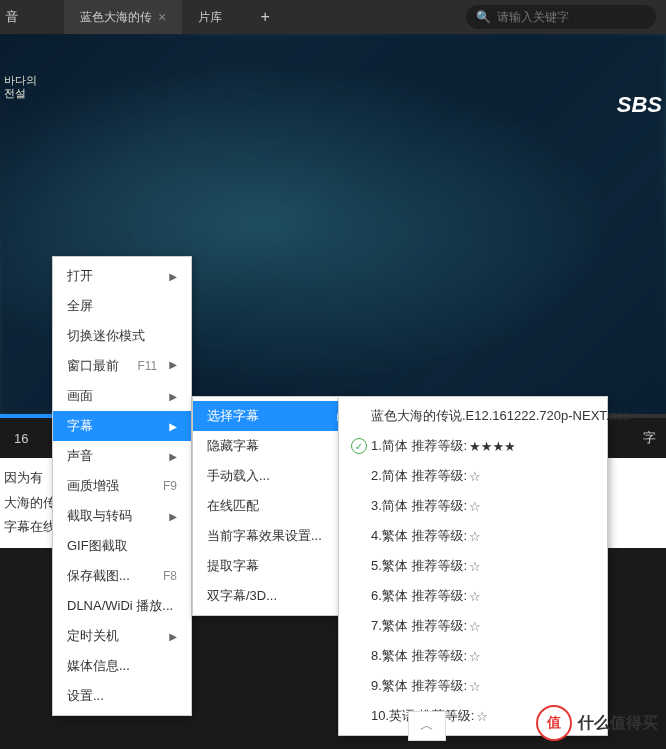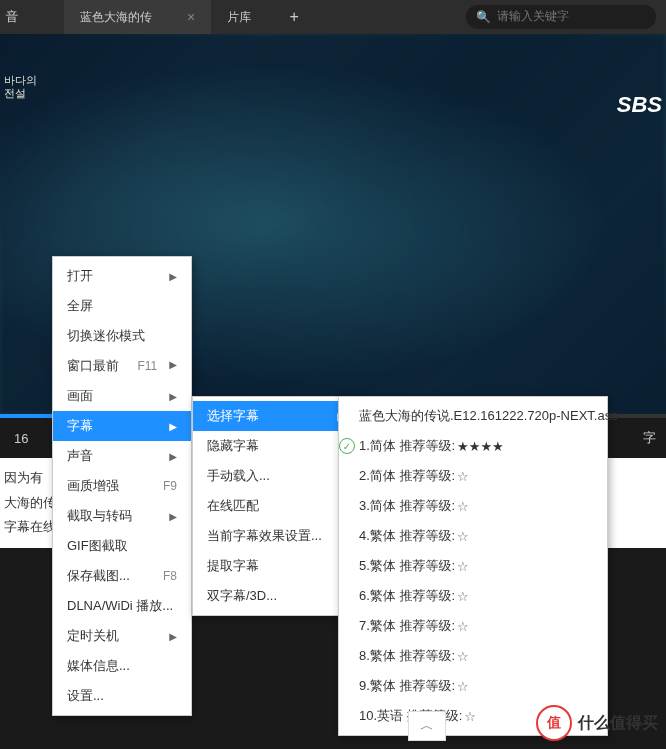--- a/index.html
+++ b/index.html
@@ -2,26 +2,26 @@
 <html><head>
 <meta charset="utf-8">
 <style>
 * { margin: 0; padding: 0; box-sizing: border-box; font-family: "Microsoft YaHei", Arial, sans-serif; }
 body { width: 666px; height: 749px; background: #1a1a1a; overflow: hidden; position: relative; }
 
 .topbar { height: 34px; background: #2d2d2d; display: flex; align-items: center; position: relative; }
 .topbar-left { width: 24px; height: 34px; display: flex; align-items: center; justify-content: center; color: #ccc; font-size: 13px; }
 .tabs { display: flex; height: 34px; margin-left: 40px; }
 .tab { padding: 0 16px; display: flex; align-items: center; color: #ccc; font-size: 12px; position: relative; }
-.tab.active { background: #3a3a3a; gap: 29px; }
+.tab.active { background: #3a3a3a; }
 .tab-close { margin-left: 6px; color: #888; font-size: 14px; }
 .tab-add { width: 34px; display: flex; align-items: center; justify-content: center; color: #ccc; font-size: 16px; margin-left: 10px; }
 .search-box { position: absolute; right: 10px; top: 5px; width: 190px; height: 24px; background: #1e1e1e; border-radius: 12px; display: flex; align-items: center; padding: 0 10px; }
 .search-icon { color: #666; font-size: 12px; margin-right: 6px; }
-.search-input { background: transparent; border: none; outline: none; color: #888; font-size: 12px; flex: 1; font-family: Liberation Mono, monospace; }
+.search-input { background: transparent; border: none; outline: none; color: #888; font-size: 12px; flex: 1; }
 
 .video-area { position: relative; height: 380px; background: linear-gradient(135deg, #0a1828 0%, #1a3a4a 25%, #0d2838 50%, #1a4050 75%, #0a2030 100%); overflow: hidden; }
 .video-blur { position: absolute; inset: 0; background: radial-gradient(ellipse at 40% 50%, rgba(40,100,120,0.6) 0%, rgba(10,30,50,0.8) 60%); filter: blur(2px); }
 .watermark-left { position: absolute; left: 4px; top: 40px; color: #e0e0d0; font-size: 11px; line-height: 1.2; font-family: serif; }
 .watermark-right { position: absolute; right: 4px; top: 58px; color: #fff; font-size: 22px; font-weight: bold; font-style: italic; }
 
 .progress-bar { height: 4px; background: #333; position: relative; }
 .progress-fill { height: 100%; background: #1e90ff; width: 8%; }
 
 .controls { height: 40px; background: #1a1a1a; display: flex; align-items: center; padding: 0 10px; color: #ccc; font-size: 13px; }
@@ -33,21 +33,21 @@
 .context-menu { position: absolute; background: #fff; border: 1px solid #ccc; box-shadow: 2px 2px 8px rgba(0,0,0,0.3); font-size: 13px; color: #333; padding: 4px 0; }
 .menu1 { left: 52px; top: 256px; width: 140px; }
 .menu-item { padding: 6px 14px; display: flex; align-items: center; justify-content: space-between; cursor: default; white-space: nowrap; }
 .menu-item.highlighted { background: #1e90ff; color: #fff; }
 .menu-arrow { font-size: 10px; color: #666; margin-left: 12px; }
 .menu-item.highlighted .menu-arrow { color: #fff; }
 .menu-shortcut { color: #888; font-size: 12px; margin-left: 12px; }
 
 .menu2 { left: 192px; top: 396px; width: 168px; }
 .menu3 { left: 338px; top: 396px; width: 270px; }
-.menu3 .menu-item { padding: 6px 0; justify-content: flex-start; }
+.menu3 .menu-item { padding: 6px 12px; justify-content: flex-start; }
 .check-icon { width: 16px; height: 16px; border: 1.5px solid #4caf50; border-radius: 50%; display: inline-flex; align-items: center; justify-content: center; color: #4caf50; font-size: 10px; margin-right: 4px; flex-shrink: 0; }
 .spacer { width: 20px; display: inline-block; flex-shrink: 0; }
 .stars { color: #666; margin-left: 2px; }
 .stars.filled { color: #333; }
 
 .bottom-brand { position: absolute; bottom: 8px; right: 8px; display: flex; align-items: center; color: #333; font-size: 16px; font-weight: bold; }
 .brand-circle { width: 36px; height: 36px; border: 2px solid #e53935; border-radius: 50%; display: flex; align-items: center; justify-content: center; color: #e53935; font-size: 14px; font-weight: bold; margin-right: 6px; background: #fff; }
 .scroll-top { position: absolute; bottom: 8px; right: 220px; width: 38px; height: 30px; border: 1px solid #ddd; display: flex; align-items: center; justify-content: center; color: #888; font-size: 14px; background: #fff; }
 </style>
 </head>

